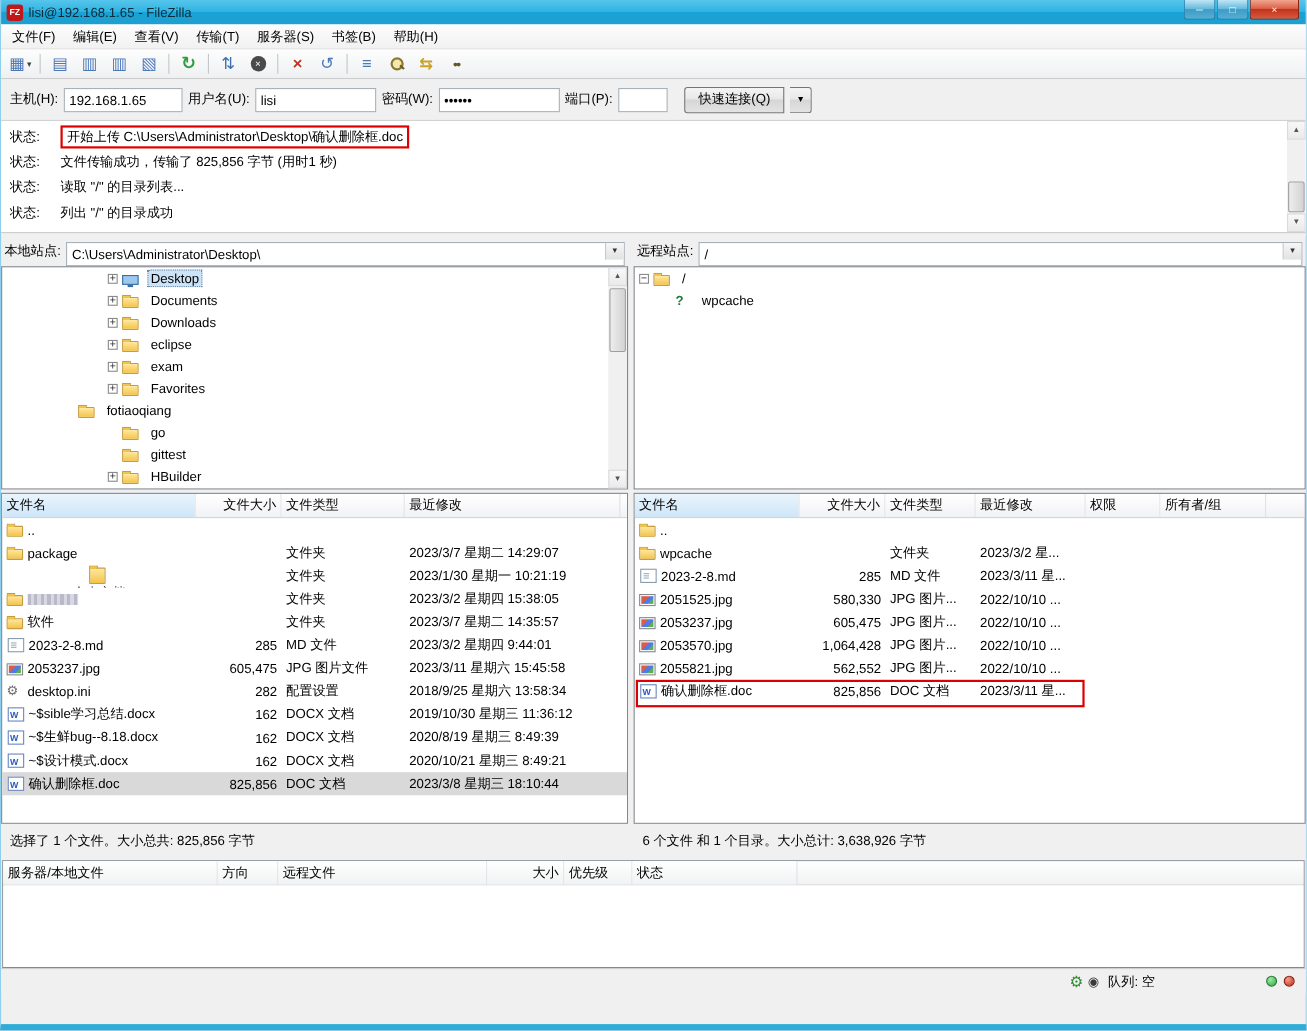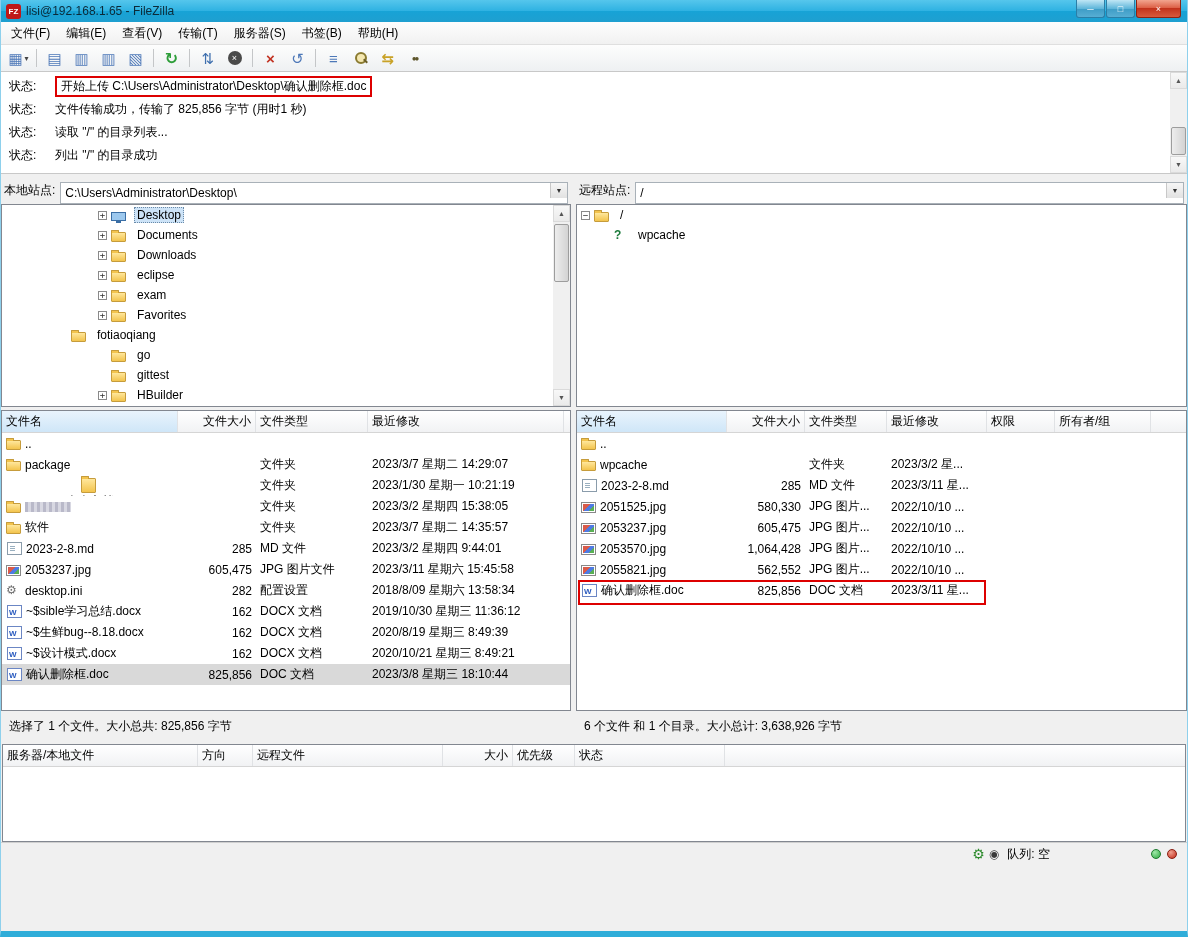--- a/index.html
+++ b/index.html
@@ -212,20 +212,32 @@
         <span class="tbi ic-compare"></span>
       </div>
       <div class="tbtn">
         <span class="tbi ic-sync-browse">⇆</span>
       </div>
       <div class="tbtn">
         <span class="tbi ic-find">●●</span>
       </div>
     </div>
 
+  <div class="quickbar">
+    <span class="qlabel">主机(H):</span>
+    <input class="qinput" style="width: 108px;" value="192.168.1.65">
+    <span class="qlabel">用户名(U):</span>
+    <input class="qinput" style="width: 110px;" value="lisi">
+    <span class="qlabel">密码(W):</span>
+    <input class="qinput" style="width: 110px;" value="••••••">
+    <span class="qlabel">端口(P):</span>
+    <input class="qinput" style="width: 45px;" value="">
+    <button class="qc-btn">快速连接(Q)</button>
+    <button class="qc-dd">▼</button>
+  </div>
 
   <div class="logwrap">
     <div class="log-lines">
         <div class="log-row">
           <span class="log-label">状态:</span>
           <span class="log-msg log-hl">开始上传 C:\Users\Administrator\Desktop\确认删除框.doc</span>
         </div>
         <div class="log-row">
           <span class="log-label">状态:</span>
           <span class="log-msg">文件传输成功，传输了 825,856 字节 (用时1 秒)</span>
@@ -389,21 +401,21 @@
               <div class="fl-cell" style="width: 112px;">JPG 图片文件</div>
               <div class="fl-cell" style="width: 196px;">2023/3/11 星期六 15:45:58</div>
             </div>
             <div class="file-row">
               <div class="fl-cell" style="width: 176px;">
                 <span class="fi fi-gear"></span>
                 <span>desktop.ini</span>
               </div>
               <div class="fl-cell right" style="width: 78px;">282</div>
               <div class="fl-cell" style="width: 112px;">配置设置</div>
-              <div class="fl-cell" style="width: 196px;">2018/8/09 星期六 13:58:34</div>
+              <div class="fl-cell" style="width: 196px;">2018/9/25 星期六 13:58:34</div>
             </div>
             <div class="file-row">
               <div class="fl-cell" style="width: 176px;">
                 <span class="fi fi-doc"></span>
                 <span>~$sible学习总结.docx</span>
               </div>
               <div class="fl-cell right" style="width: 78px;">162</div>
               <div class="fl-cell" style="width: 112px;">DOCX 文档</div>
               <div class="fl-cell" style="width: 196px;">2019/10/30 星期三 11:36:12</div>
             </div>

